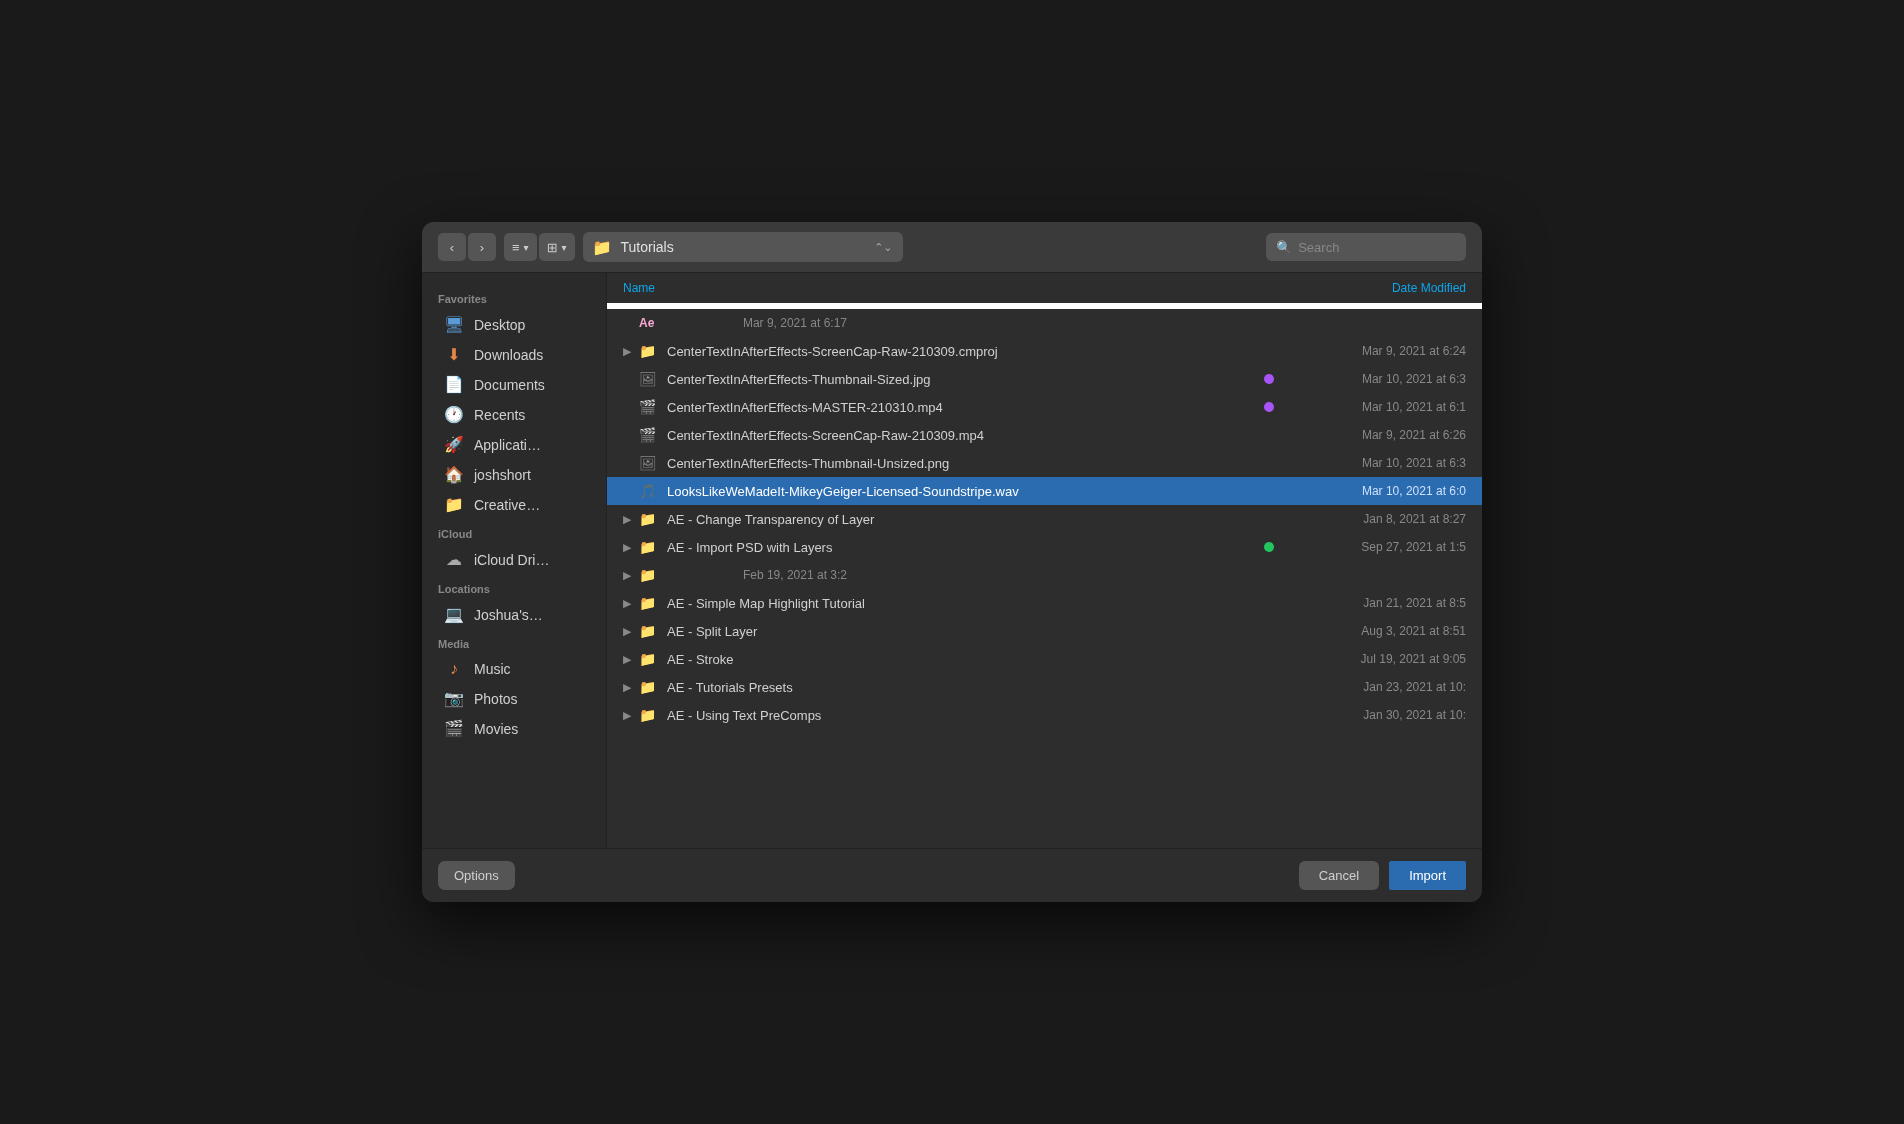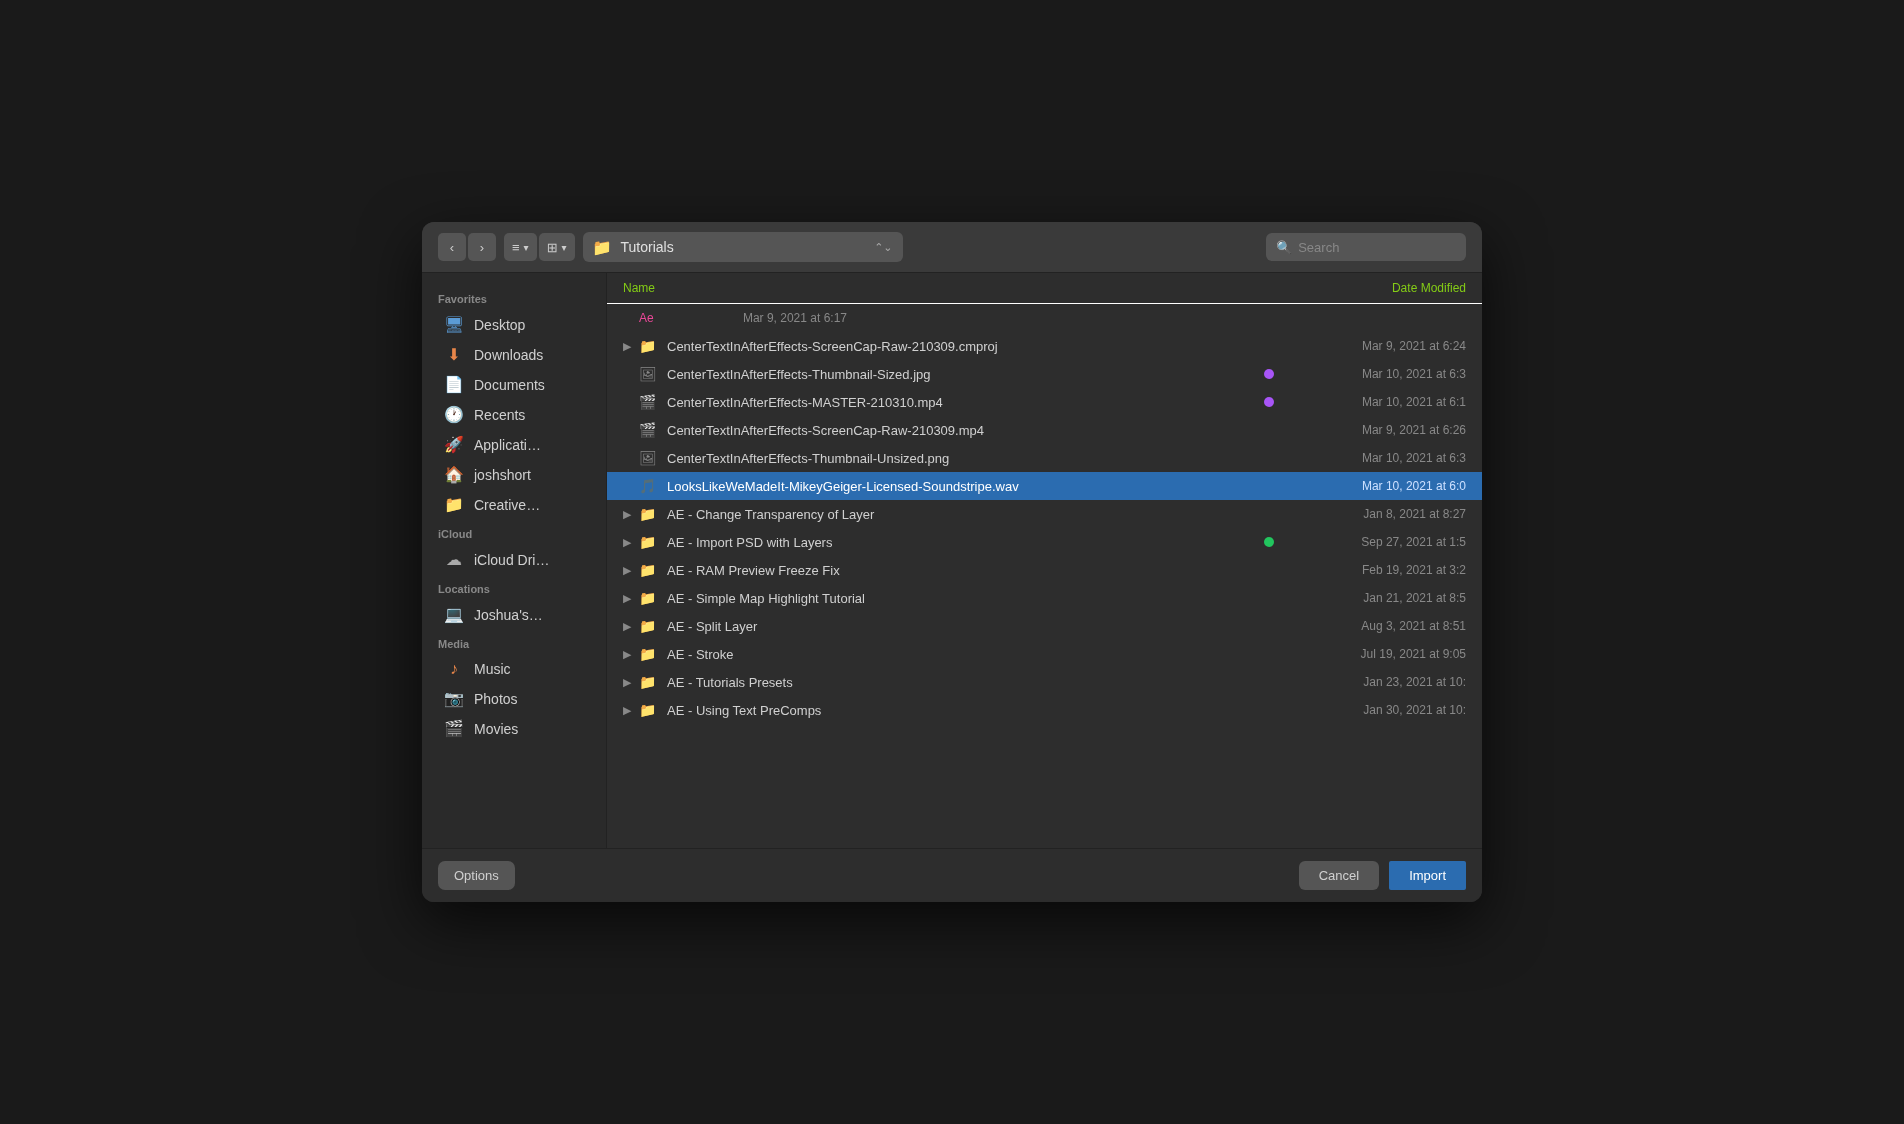--- a/index.html
+++ b/index.html
@@ -135,22 +135,22 @@
     .file-panel {
       flex: 1;
       display: flex;
       flex-direction: column;
       overflow: hidden;
       background: #2d2d2d;
     }
     .file-header {
       display: flex;
       padding: 8px 16px;
-      border-bottom: 1px solid #ffffff;
-      color: #84cc16;
+      border-bottom: 6px solid #ffffff;
+      color: #0ea5e9;
       font-size: 12px;
       flex-shrink: 0;
     }
     .col-name { flex: 1; }
     .col-date { width: 200px; text-align: right; }
     .file-list {
       flex: 1;
       overflow-y: auto;
     }
     .file-row {
@@ -350,21 +350,21 @@
 
     <div class="file-panel">
       <div class="file-header">
         <span class="col-name">Name</span>
         <span class="col-date">Date Modified</span>
       </div>
       <div class="file-list">
 
         <div class="file-row">
           <span class="expand-btn"></span>
-          <span class="file-icon" style="color:#ec4899;font-size:12px;font-weight:normal;">Ae</span>
+          <span class="file-icon" style="color:#f9a8d4;font-size:12px;font-weight:bold;">Ae</span>
           <span class="file-date">Mar 9, 2021 at 6:17</span>
         </div>
 
         <div class="file-row">
           <span class="expand-btn">▶</span>
           <span class="file-icon" style="color:#4ca3dd;">📁</span>
           <span class="file-name">CenterTextInAfterEffects-ScreenCap-Raw-210309.cmproj</span>
           <span class="file-date">Mar 9, 2021 at 6:24</span>
         </div>
 
@@ -416,21 +416,20 @@
           <span class="expand-btn">▶</span>
           <span class="file-icon" style="color:#4ca3dd;">📁</span>
           <span class="file-name">AE - Import PSD with Layers</span>
           <span class="dot green"></span>
           <span class="file-date">Sep 27, 2021 at 1:5</span>
         </div>
 
         <div class="file-row folder-row">
           <span class="expand-btn">▶</span>
           <span class="file-icon" style="color:#4ca3dd;">📁</span>
-          <span class="file-name">AE - RAM Preview Freeze Fix</span>
           <span class="file-date">Feb 19, 2021 at 3:2</span>
         </div>
 
         <div class="file-row folder-row">
           <span class="expand-btn">▶</span>
           <span class="file-icon" style="color:#4ca3dd;">📁</span>
           <span class="file-name">AE - Simple Map Highlight Tutorial</span>
           <span class="file-date">Jan 21, 2021 at 8:5</span>
         </div>
 

